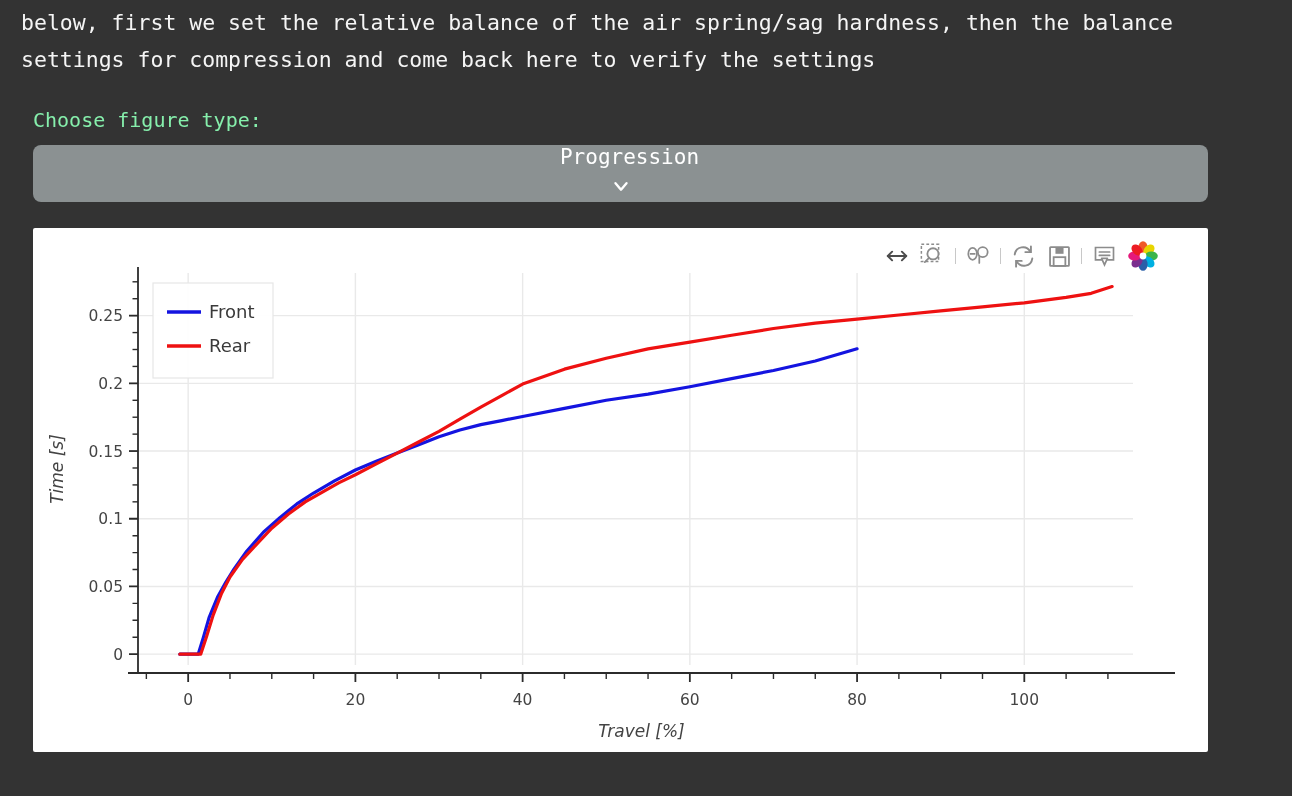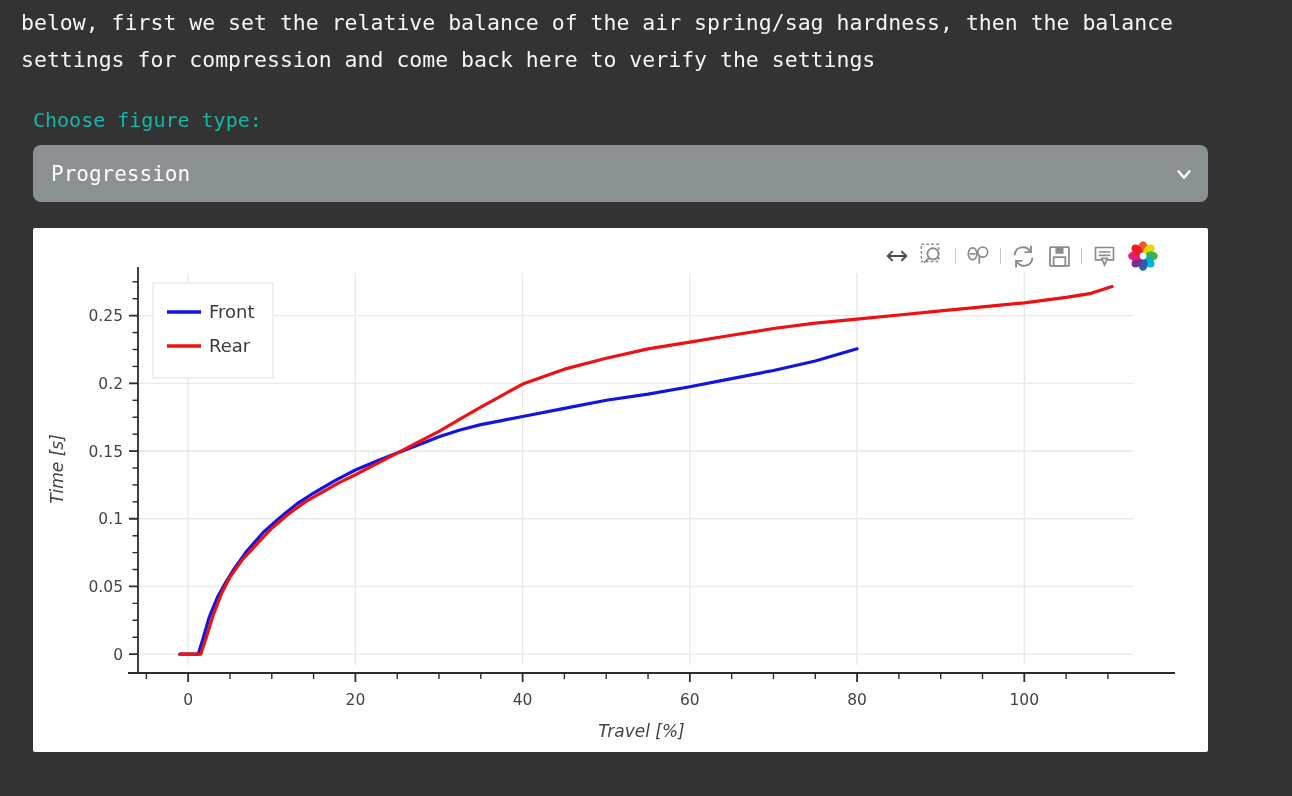--- a/index.html
+++ b/index.html
@@ -23,34 +23,35 @@
     font-family: "DejaVu Sans Mono", monospace;
     font-size: 21.5px;
     line-height: 37px;
     letter-spacing: 0px;
     white-space: pre-wrap;
     font-weight: 400;
   }
   .choose-label {
     position: absolute;
     left: 33px; top: 106px;
-    color: #14b8a6;
+    color: #86efac;
     font-family: "DejaVu Sans Mono", monospace;
     font-size: 20px;
     line-height: 28px;
   }
   .select-wrap {
     position: absolute;
     left: 33px; top: 145px;
     width: 1175px; height: 57px;
     background: #8b9192;
     border-radius: 8px;
     display: flex;
     align-items: center;
     cursor: pointer;
+    flex-direction: column;
   }
   .select-value {
     color: #ffffff;
     font-family: "DejaVu Sans Mono", monospace;
     font-size: 21px;
     padding-left: 18px;
     flex: 1;
     user-select: none;
   }
   .select-chevron {

